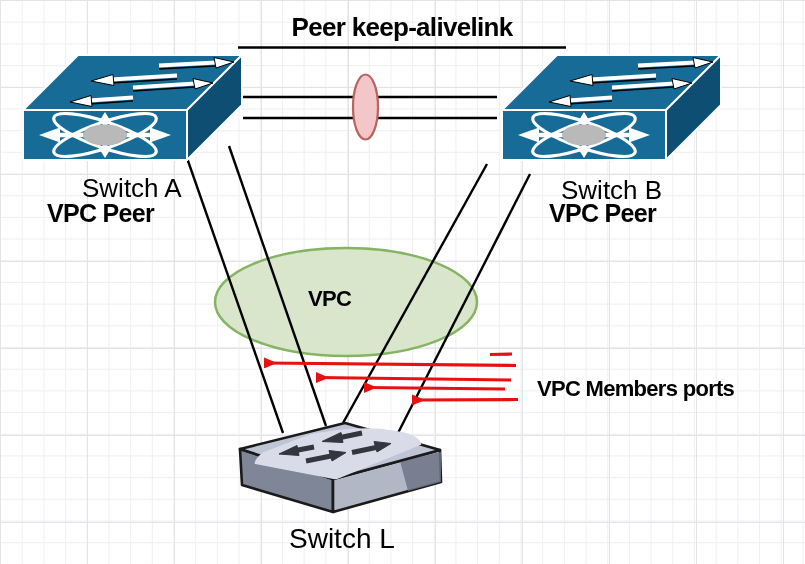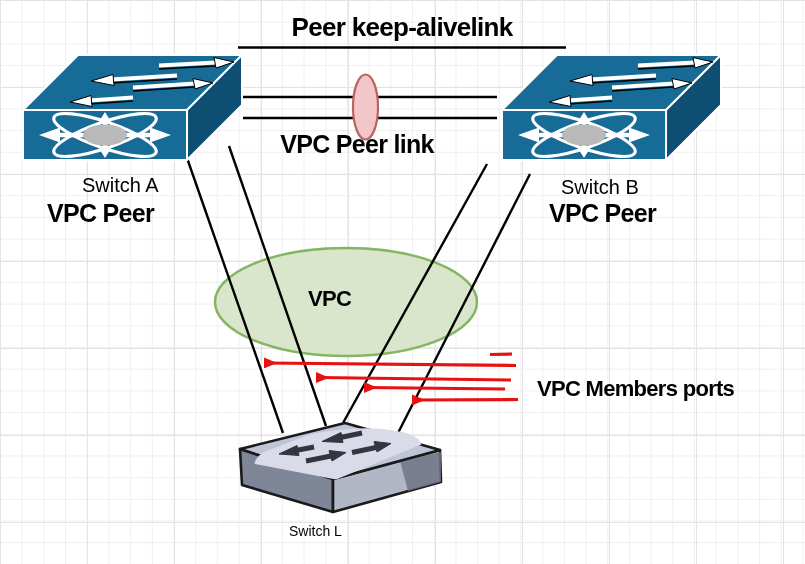--- a/index.html
+++ b/index.html
@@ -24,22 +24,22 @@
     line-height:1.05;
   }
   .lbl.bold{
     font-weight:700;
     letter-spacing:-0.7px;
   }
   .lbl.center{text-align:center;}
   .title{font-size:26px;}
   .sub{font-size:25px;}
   .big{font-size:22px;}
-  .name{font-size:20px;}
-  .namel{font-size:14px;}
+  .name{font-size:26px;}
+  .namel{font-size:28px;}
 </style>
 </head>
 <body>
 
 <div class="canvas">
 
   <svg class="layer" width="805" height="564" viewBox="0 0 805 564">
     <defs>
       <marker id="redTip" markerWidth="13" markerHeight="11" refX="11" refY="5.5" orient="auto" markerUnits="userSpaceOnUse">
         <path d="M13,0 L0,5.5 L13,11 Z" fill="#e81111"></path>
@@ -129,21 +129,20 @@
       <line x1="516" y1="365.5" x2="266" y2="363" marker-end="url(#redTip)"></line>
       <line x1="490" y1="354.5" x2="512" y2="354"></line>
       <line x1="511" y1="380" x2="318" y2="377.5" marker-end="url(#redTip)"></line>
       <line x1="505" y1="389" x2="366" y2="387.5" marker-end="url(#redTip)"></line>
       <line x1="518" y1="399.5" x2="414" y2="400" marker-end="url(#redTip)"></line>
     </g>
   </svg>
 
   <div class="lbl bold title center" style="left:237px;top:14px;width:330px;">Peer keep-alivelink</div>
 
-  <div class="lbl bold sub center" style="left:227px;top:131px;width:260px;">VPC Peer link</div>
 
   <div class="lbl name" style="left:82px;top:175px;">Switch A</div>
   <div class="lbl bold sub" style="left:47px;top:200px;">VPC Peer</div>
 
   <div class="lbl name" style="left:561px;top:177px;">Switch B</div>
   <div class="lbl bold sub" style="left:549px;top:200px;">VPC Peer</div>
 
   <div class="lbl bold big" style="left:308px;top:287px;">VPC</div>
 
   <div class="lbl bold big" style="left:513px;top:377px;margin-left:24px;">VPC Members ports</div>

